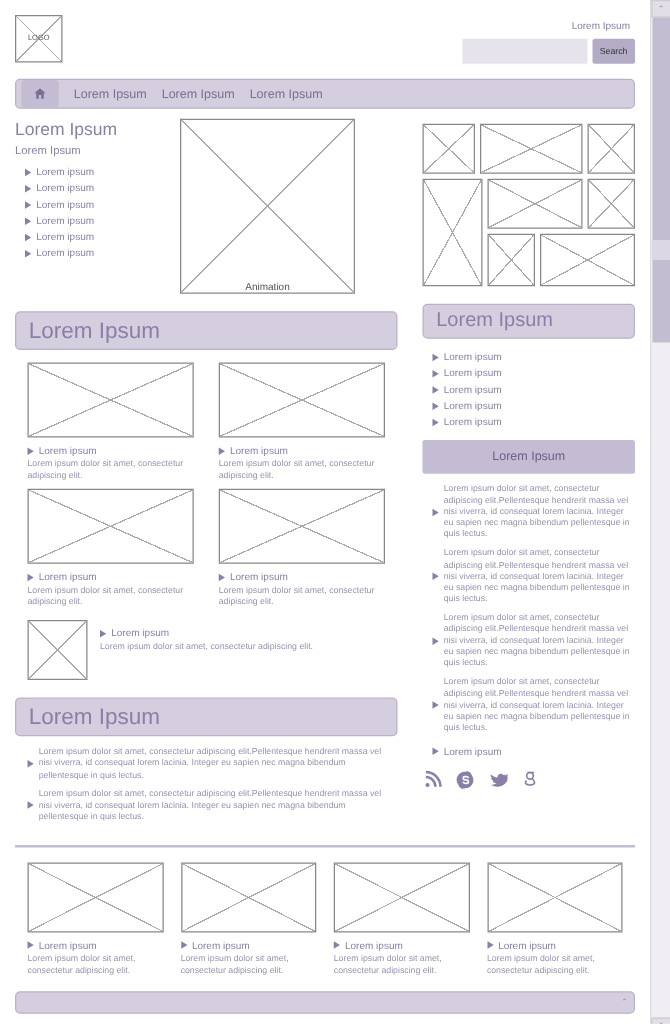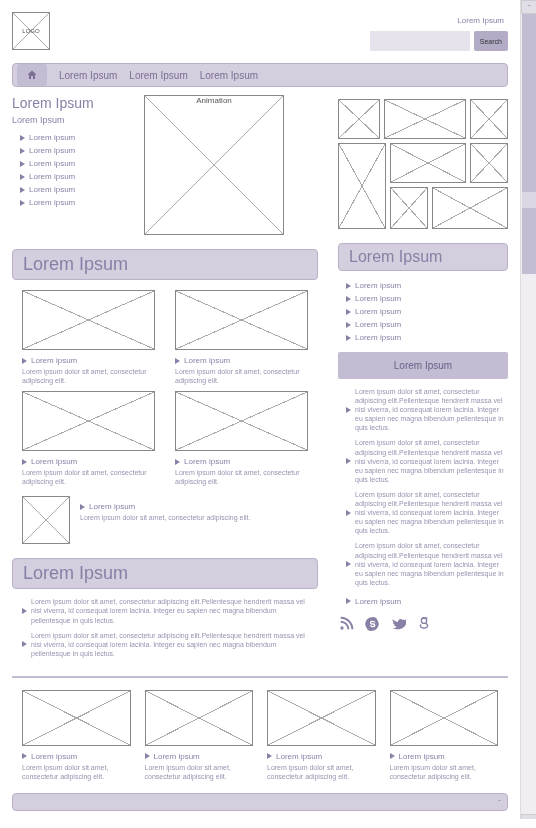--- a/index.html
+++ b/index.html
@@ -27,21 +27,21 @@
 .content{display:flex;gap:20px;margin:12px 4px 0 4px}
 .col-left{flex:1}
 .col-right{width:170px}
 .h1{font-size:14px;color:#8a7fa6;margin-bottom:4px}
 .sub{font-size:9px;color:#8a7fa6;margin-bottom:8px}
 .bl{list-style:none;padding-left:8px}
 .bl li{font-size:8px;color:#8a7fa6;margin:4px 0;display:flex;align-items:center;gap:4px}
 .tri{width:0;height:0;border-left:5px solid #8a7fa6;border-top:3px solid transparent;border-bottom:3px solid transparent}
 .hero-row{display:flex;gap:12px;margin-top:-4px}
 .hero-left{flex:0 0 120px}
-.anim{width:140px;height:140px;border:1px solid #888;position:relative;display:flex;align-items:flex-start;justify-content:center;font-size:8px;color:#555}
+.anim{width:140px;height:140px;border:1px solid #888;position:relative;display:flex;align-items:flex-end;justify-content:center;font-size:8px;color:#555}
 .phx{border:1px solid #888;position:relative;background:#fff}
 .phx::before,.phx::after{content:"";position:absolute;inset:0}
 .phx::before{background:linear-gradient(to top right,transparent calc(50% - .5px),#aaa calc(50% - .5px),#aaa calc(50% + .5px),transparent calc(50% + .5px))}
 .phx::after{background:linear-gradient(to top left,transparent calc(50% - .5px),#aaa calc(50% - .5px),#aaa calc(50% + .5px),transparent calc(50% + .5px))}
 .gal{display:flex;flex-direction:column;gap:4px}
 .gal-row{display:flex;gap:4px}
 .section-hdr{margin-top:14px;background:#d4cede;border:1px solid #b9b1c9;border-radius:4px;padding:4px 10px;font-size:18px;color:#8a7fa6}
 .grid2{display:flex;gap:20px;margin-top:10px;padding:0 10px}
 .card{flex:1}
 .card .phx{width:100%;height:60px}

